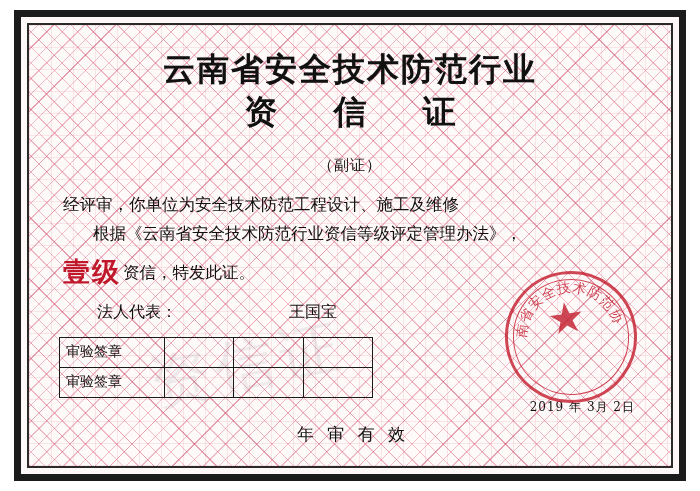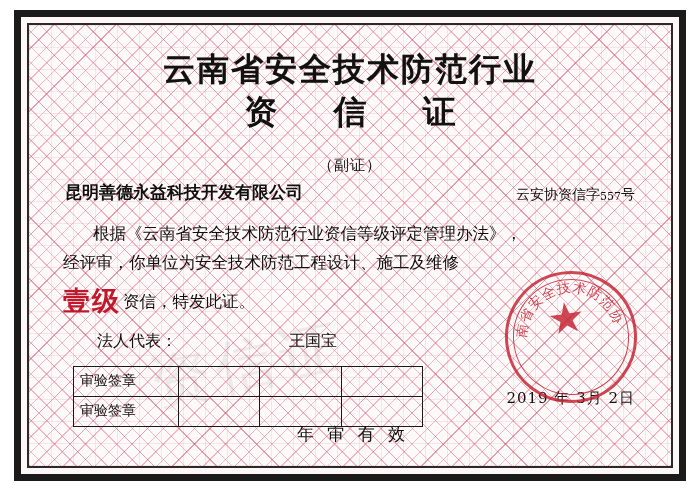--- a/index.html
+++ b/index.html
@@ -123,40 +123,39 @@
     display:flex;
     align-items:center;
     gap:112px;
   }
   .legal-name{
     font-family:Liberation Sans, sans-serif;
     font-size:16px;
   }
   table.audit{
     margin-top:14px;
-    margin-left:14px;
     border-collapse:collapse;
-    width:350px;
+    width:314px;
   }
   table.audit td{
     border:1px solid #1a1a1a;
     height:29px;
     font-size:14px;
     color:#101010;
     padding:0 6px;
   }
   table.audit td.label{
     width:92px;
     white-space:nowrap;
   }
   .date-line{
     position:absolute;
     right:36px;
-    bottom:58px;
-    font-size:15px;
+    bottom:50px;
+    font-size:12px;
     color:#101010;
     letter-spacing:1px;
   }
   .date-line .y{ font-family:"DejaVu Serif", serif; }
   .footer{
     position:absolute;
     left:0;right:0;
     bottom:20px;
     text-align:center;
     font-size:17px;
@@ -225,30 +224,24 @@
       <div class="guilloche"></div>
 
       <div class="watermark">资信证</div>
 
       <div class="content">
 
         <div class="title1">云南省安全技术防范行业</div>
         <div class="title2">资 信 证</div>
         <div class="subtitle">（副证）</div>
 
-        <div class="row-org">
-          <div class="org-name">昆明善德永益科技开发有限公司</div>
-          <div class="cert-no">
-            <span>云安协资信字</span><span class="num">557</span><span>号</span>
-          </div>
-        </div>
 
         <div class="body-text">
+          <div>经评审，你单位为安全技术防范工程设计、施工及维修</div>
           <div><span class="indent"></span><span>根据《云南省安全技术防范行业资信等级评定管理办法》，</span></div>
-          <div>经评审，你单位为安全技术防范工程设计、施工及维修</div>
           <div>
             <span class="grade">壹级</span><span>资信，特发此证。</span>
           </div>
         </div>
 
         <div class="legal-row">
           <span>法人代表：</span>
           <span class="legal-name">王国宝</span>
         </div>
 

